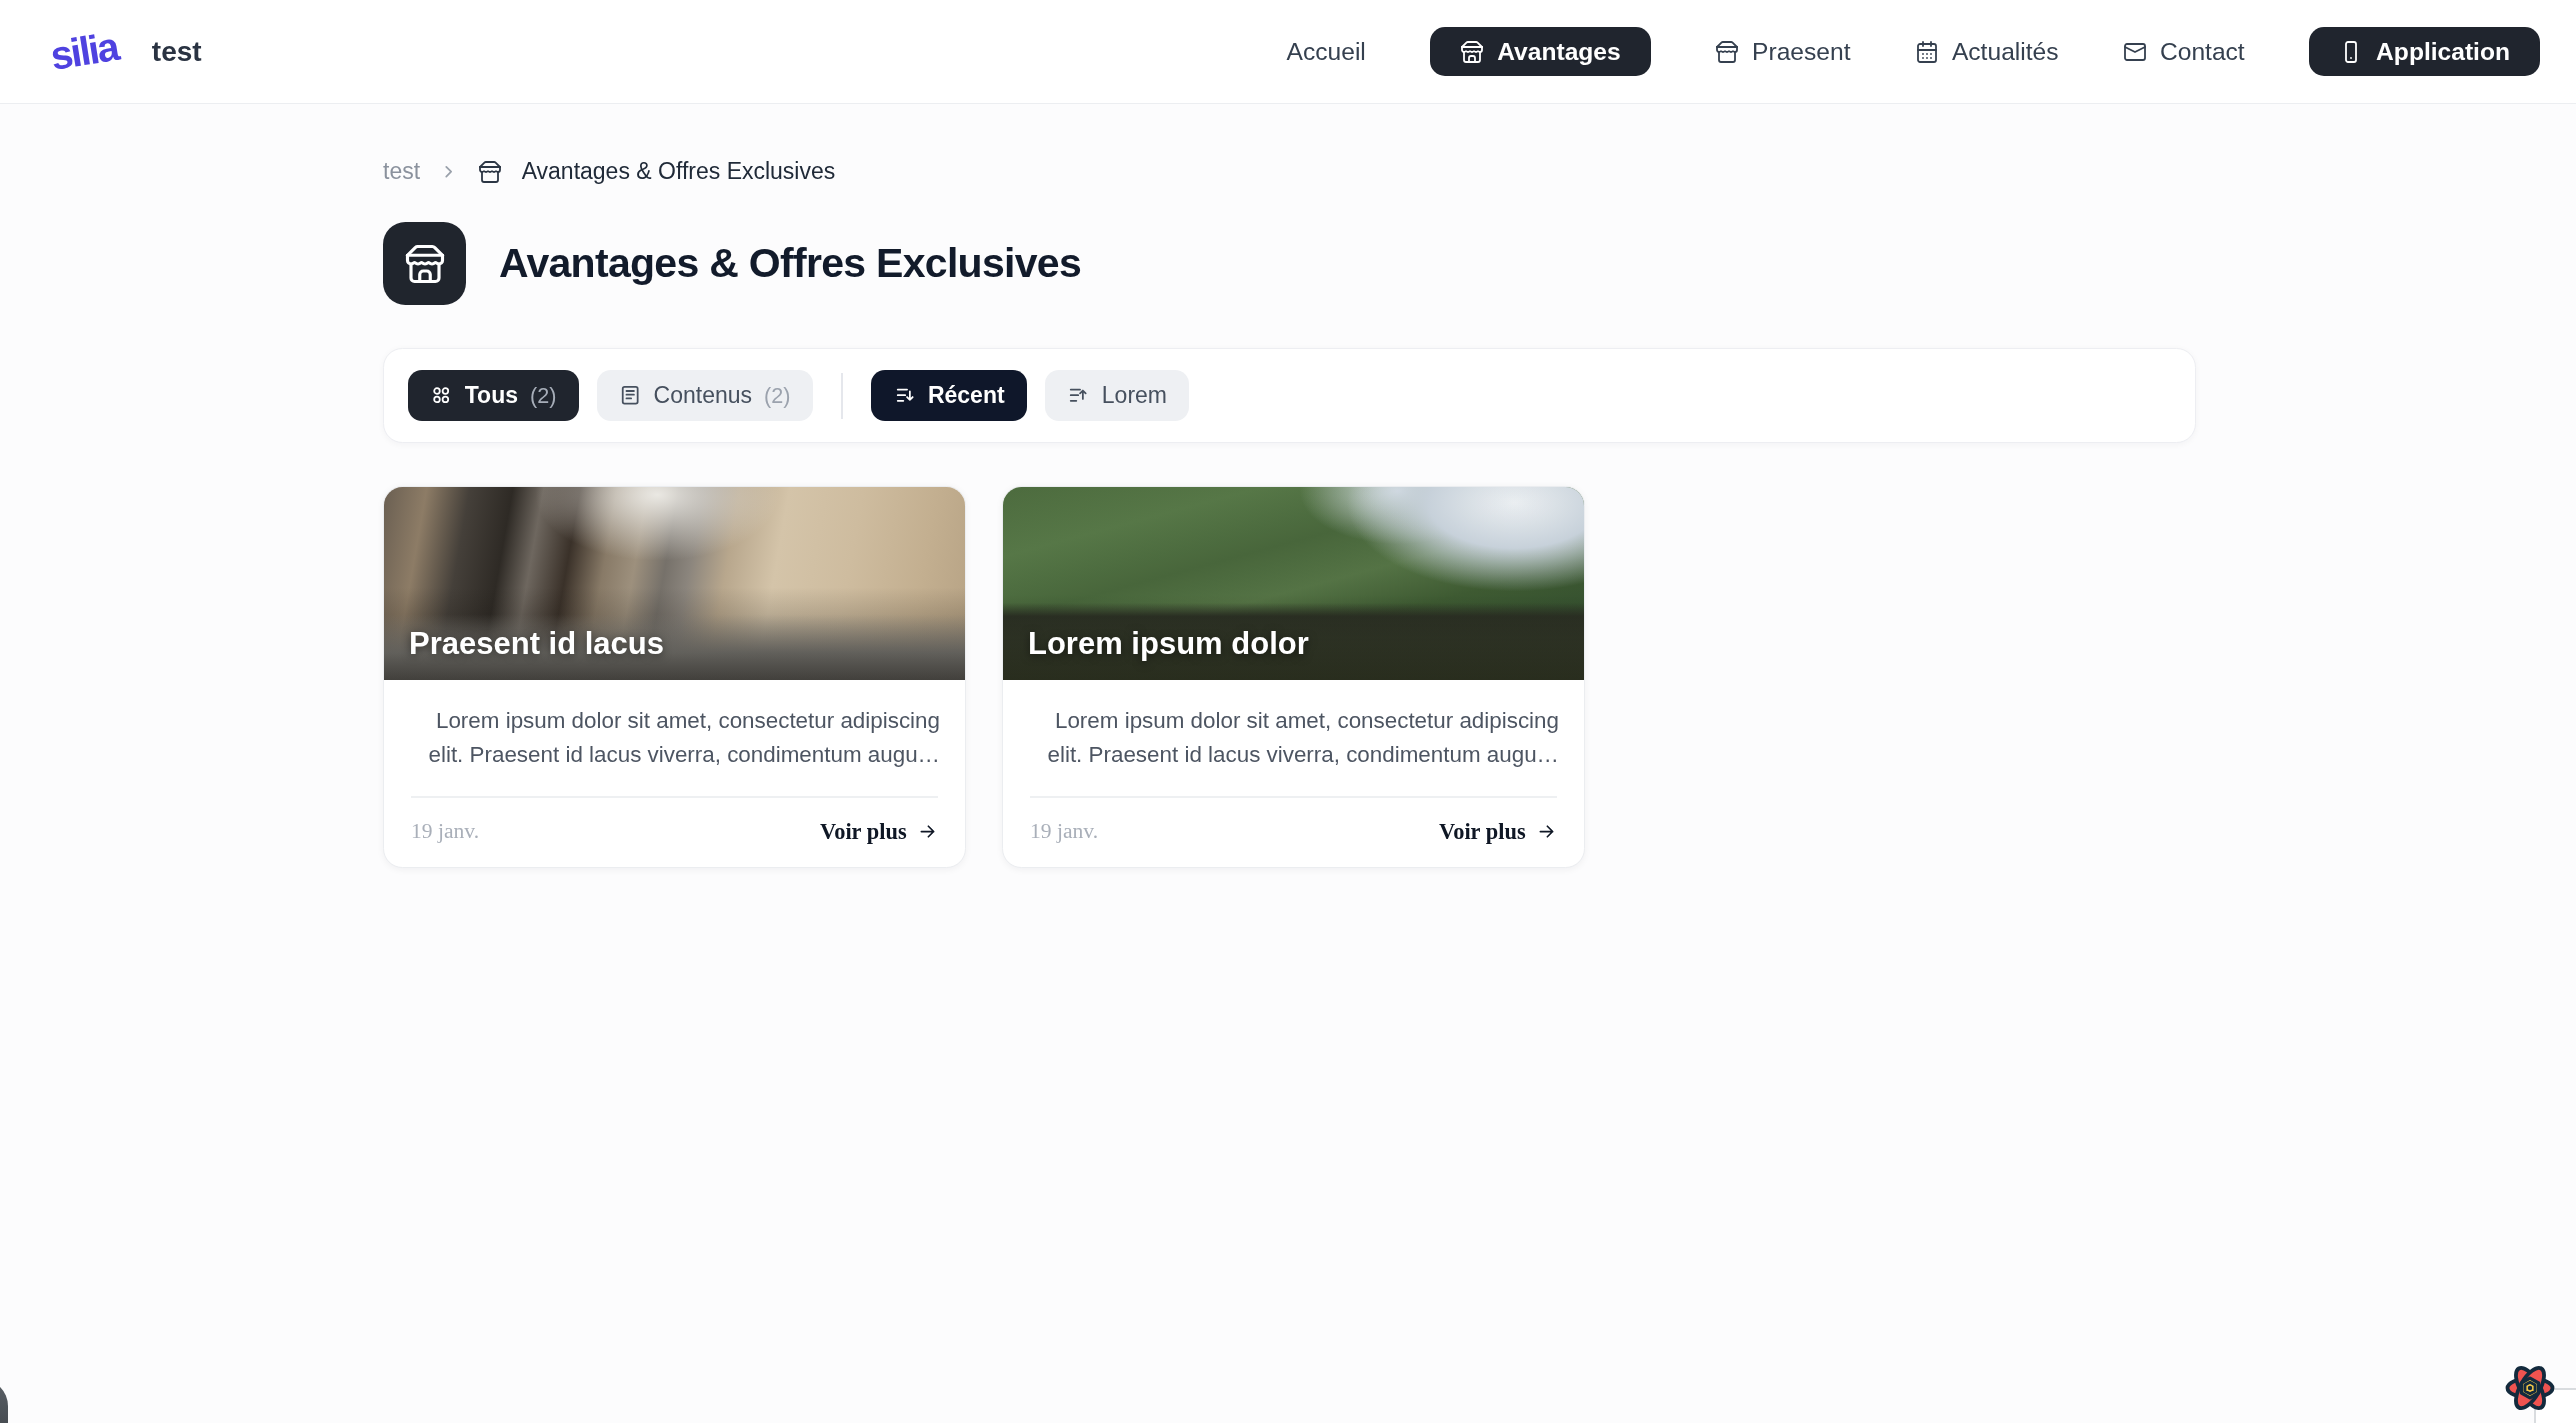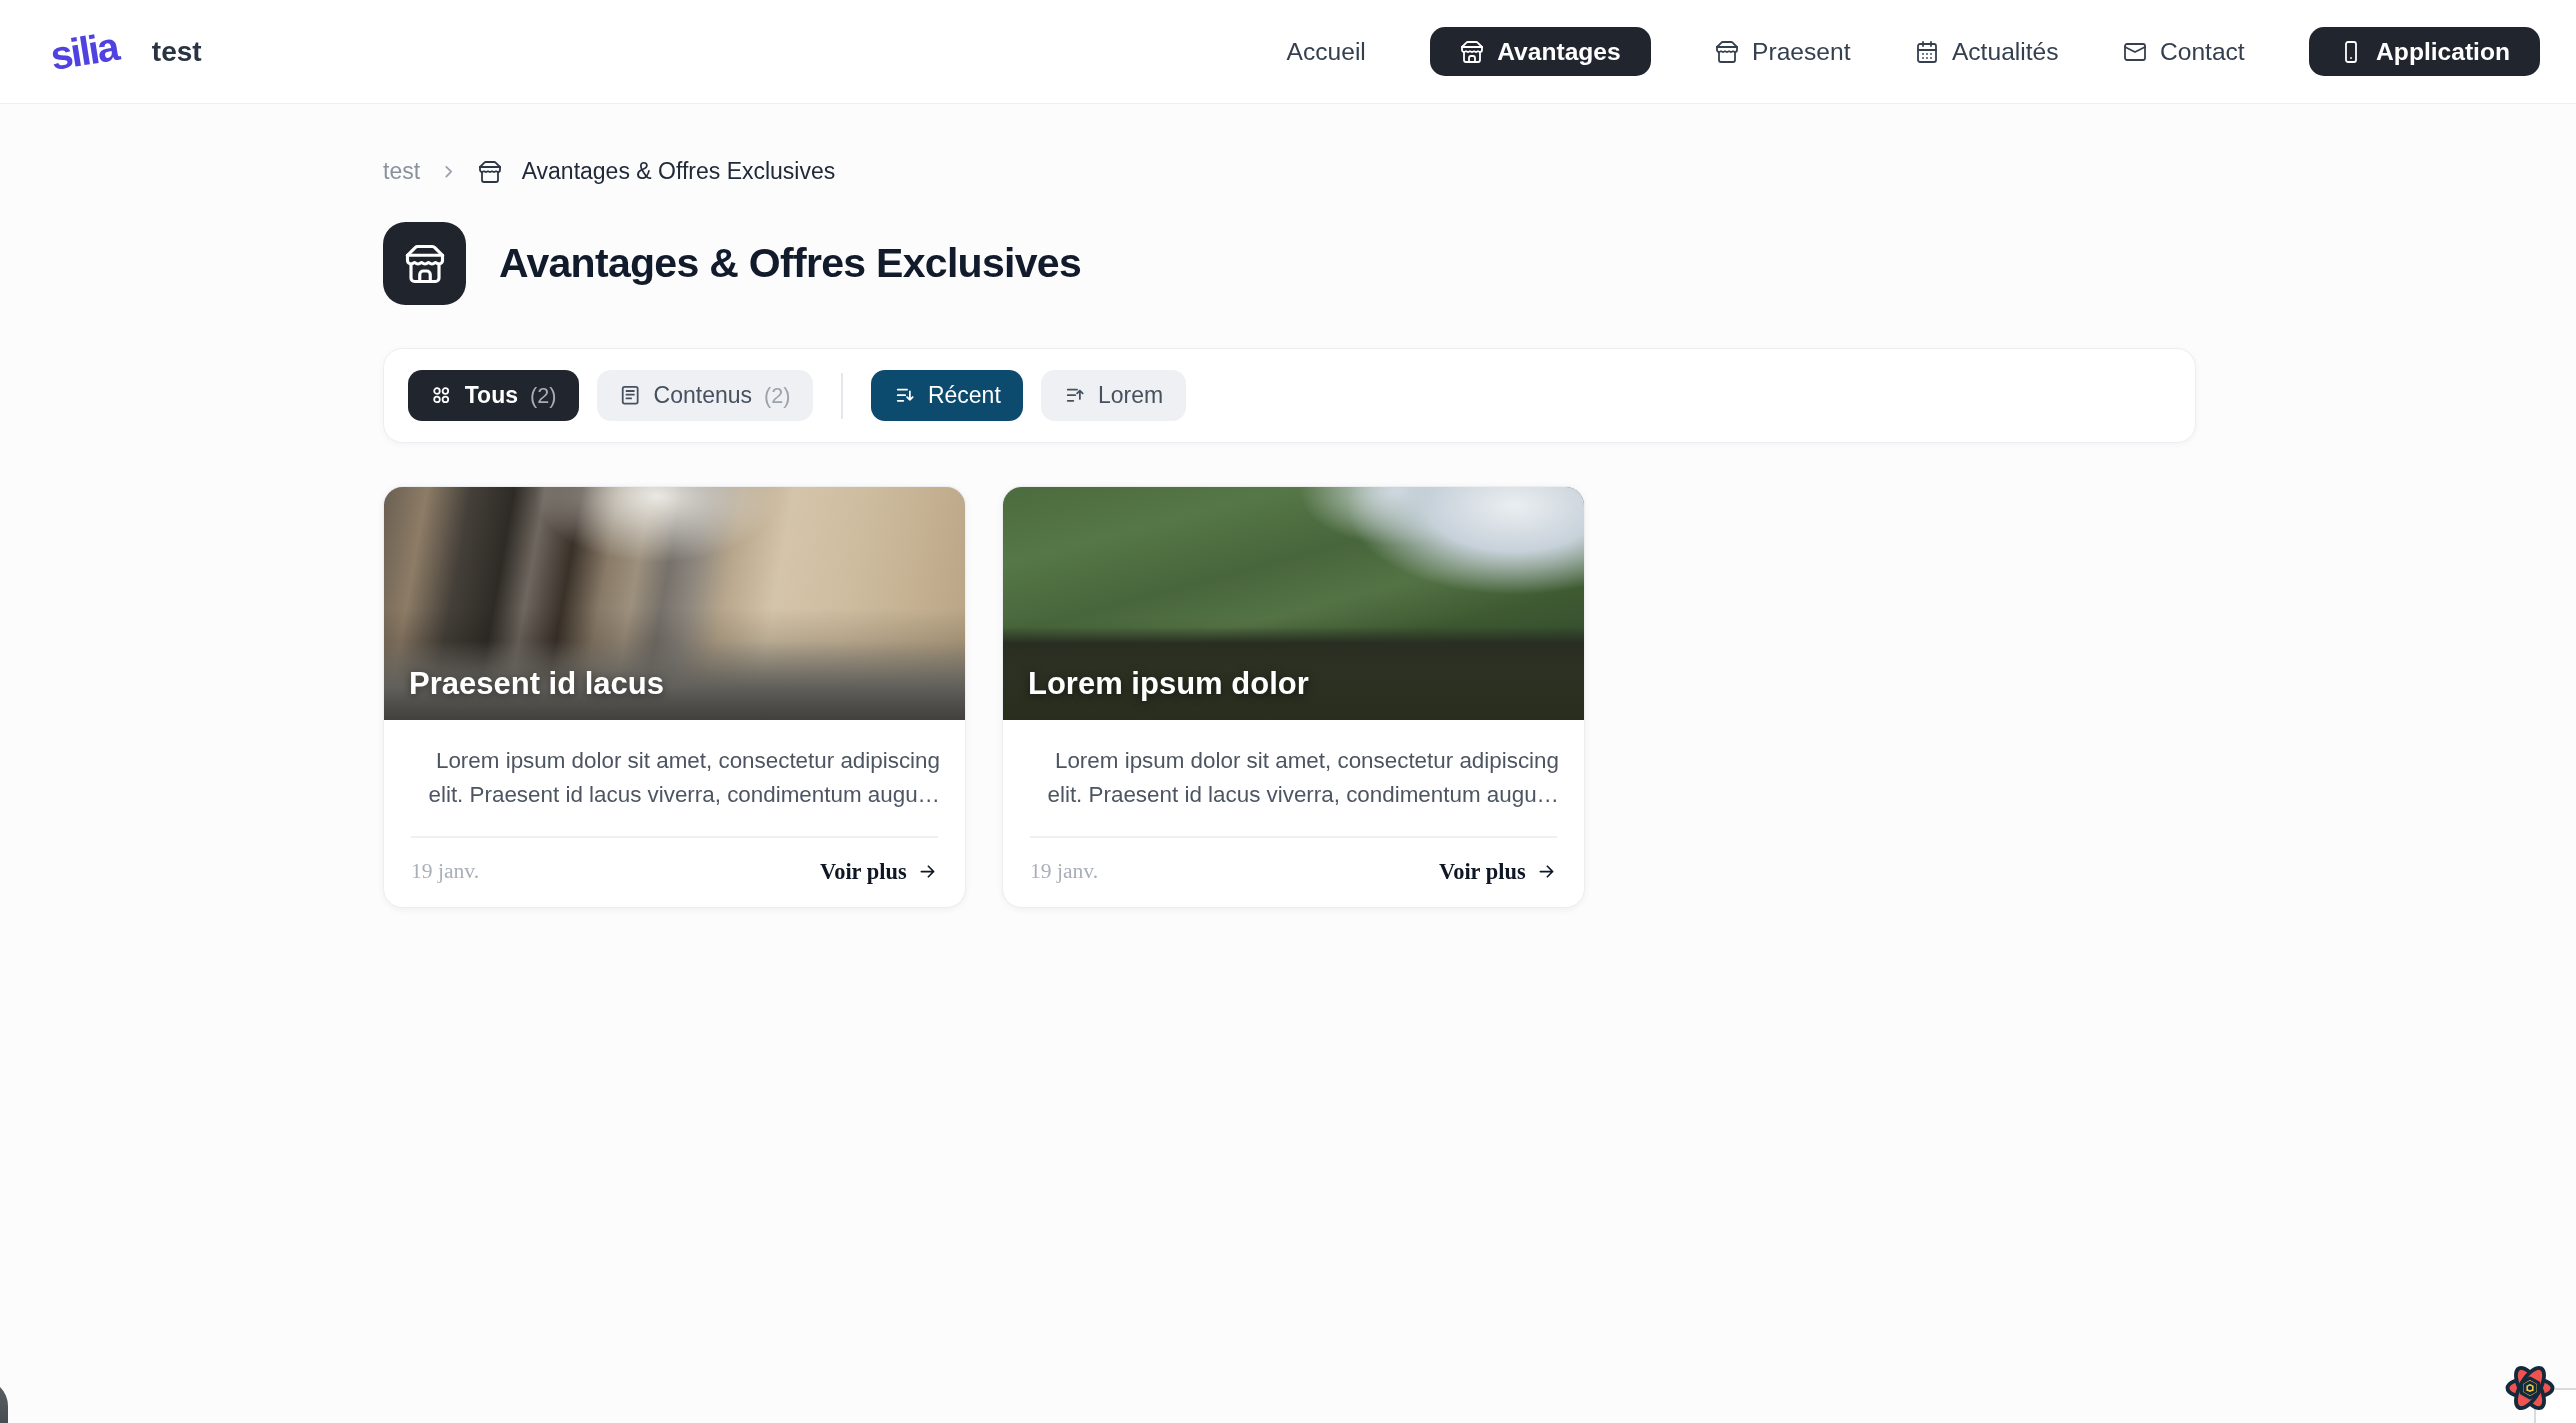--- a/index.html
+++ b/index.html
@@ -66,34 +66,34 @@
     padding:21px 24px; display:flex; align-items:center; gap:18px;
     box-shadow:0 1.5px 6px rgba(16,24,40,.04);
   }
   .chip {
     height:51px; border-radius:14px; padding:0 22.4px;
     display:flex; align-items:center; gap:12px;
     font-size:23px; cursor:pointer; flex:none;
   }
   .chip svg { width:22.4px; height:22.4px; stroke:currentColor; fill:none; stroke-width:1.9; stroke-linecap:round; stroke-linejoin:round; }
   .chip-dark  { background:#20252e; color:#ffffff; font-weight:600; }
-  .chip-navy  { background:#0c4a6e; color:#ffffff; font-weight:400; }
+  .chip-navy  { background:#0f172a; color:#ffffff; font-weight:700; }
   .chip-light { background:#eef0f3; color:#46505e; font-weight:500; }
   .chip-dark .count  { color:#a6adb8; font-size:21.6px; font-weight:400; }
   .chip-light .count { color:#9ba2ad; font-size:21.6px; }
   .vdiv { width:1.5px; height:46px; background:#e5e7ec; margin:0 10.4px; flex:none; }
 
   
   .cards { display:flex; gap:36px; margin-top:43px; }
   .card {
     width:583px; background:#ffffff; border:1.5px solid #ebedf0;
     border-radius:19.4px; overflow:hidden; cursor:pointer;
     box-shadow:0 1.5px 7.5px rgba(16,24,40,.05);
   }
-  .card-img { height:233px; position:relative; }
+  .card-img { height:193px; position:relative; }
   .img-street {
     background:
       linear-gradient(rgba(0,0,0,0) 52%, rgba(22,19,15,.5) 100%),
       radial-gradient(ellipse 179px 97px at 47% 4%, #eae8e3 0%, rgba(234,232,227,0) 68%),
       linear-gradient(to top, #6f6e6a 0%, #8b8a85 14%, rgba(139,138,133,0) 34%),
       linear-gradient(100deg,
         #6a5f52 0%, #8d7c66 7%, #45403a 14%, #2e2a25 21%, #6e675f 26%,
         #3a3129 32%, #887a67 38%, #9d907d 43%, #76716a 48%, #8b857d 52%,
         #b8a78d 58%, #d4c4a9 66%, #cebc9f 78%, #c3af90 90%, #b6a284 100%);
   }

